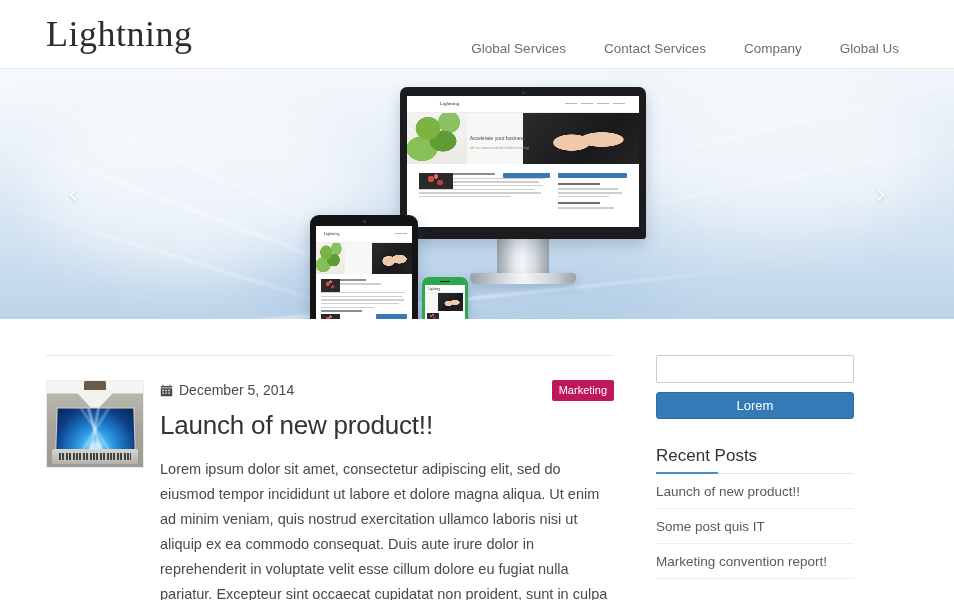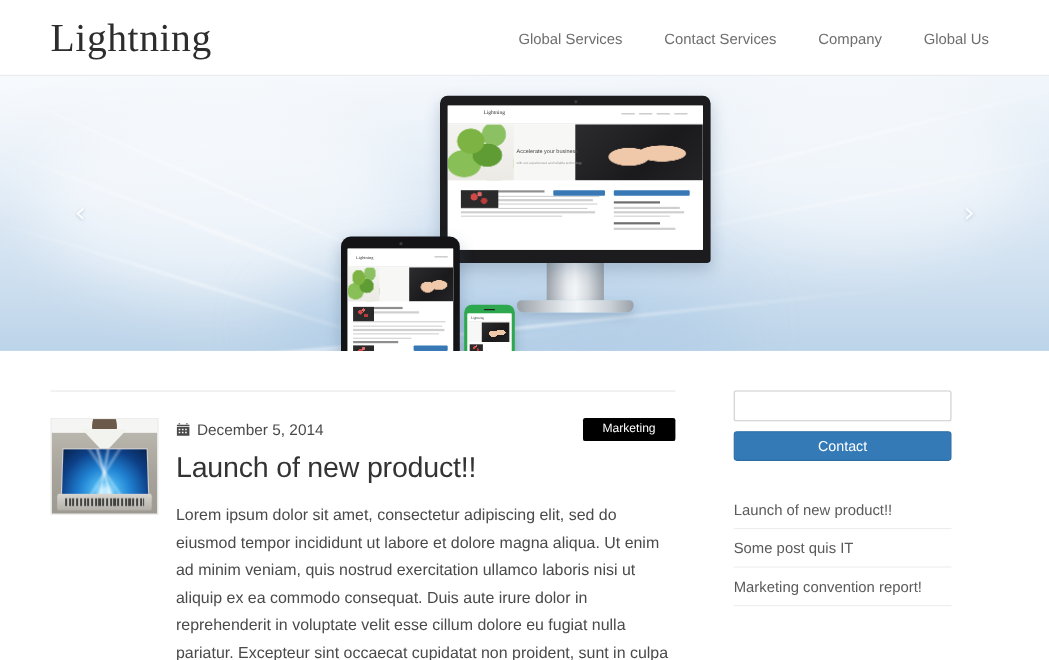--- a/index.html
+++ b/index.html
@@ -27,21 +27,21 @@
     font-family: "Liberation Serif", serif;
     font-size: 36px;
     font-weight: 400;
     color: #2d2d2d;
     letter-spacing: 0.5px;
     line-height: 44px;
   }
   .main-nav {
     position: absolute;
     right: 36px;
-    top: 1px;
+    top: 14px;
     height: 69px;
     display: flex;
     align-items: center;
     gap: 0px;
   }
   .nav-item {
     font-size: 13.5px;
     color: #6e6e6e;
     padding: 0 19px;
     line-height: 69px;
@@ -219,21 +219,21 @@
     font-family: "DejaVu Sans", sans-serif;
     user-select: none;
   }
   .slider-arrow.prev { left: 60px; }
   .slider-arrow.next { right: 60px; }
 
   
   .content-wrap {
     display: flex;
     padding: 0 46px;
-    gap: 11px;
+    gap: 0;
     height: 281px;
   }
   .main-col { width: 568px; padding-top: 36px; }
   .post-divider { height: 1px; background: #e7e7e7; margin-bottom: 24px; }
   .post { display: flex; gap: 16px; }
   .post-thumb {
     width: 98px; height: 88px; flex: 0 0 98px;
     position: relative; overflow: hidden; background: #f2f2f0;
     border: 1px solid #ececec;
   }
@@ -284,23 +284,23 @@
   .post-meta {
     display: flex; align-items: center; justify-content: space-between;
     margin-bottom: 10px; height: 20px;
   }
   .post-date {
     font-size: 14px; color: #4a4a4a;
     display: flex; align-items: center; gap: 6px;
   }
   .cal-icon { display: inline-flex; color: #4a4a4a; }
   .badge {
-    background: #000000; color: #fff;
+    background: #be185d; color: #fff;
     font-size: 11px; line-height: 1;
-    padding: 5px 18px; border-radius: 2px;
+    padding: 5px 7px; border-radius: 2px;
     cursor: pointer; white-space: nowrap;
   }
   .post-title {
     font-size: 26px; font-weight: 400; color: #333;
     margin-bottom: 16px; line-height: 1.2;
     letter-spacing: -0.2px; cursor: pointer;
   }
   .post-excerpt {
     font-size: 14.5px; line-height: 1.72; color: #4a4a4a;
   }
@@ -499,24 +499,25 @@
         </div>
         <h2 class="post-title">Launch of new product!!</h2>
         <p class="post-excerpt">Lorem ipsum dolor sit amet, consectetur adipiscing elit, sed do eiusmod tempor incididunt ut labore et dolore magna aliqua. Ut enim ad minim veniam, quis nostrud exercitation ullamco laboris nisi ut aliquip ex ea commodo consequat. Duis aute irure dolor in reprehenderit in voluptate velit esse cillum dolore eu fugiat nulla pariatur. Excepteur sint occaecat cupidatat non proident, sunt in culpa qui officia deserunt mollit anim id est laborum.</p>
       </div>
     </article>
   </main>
 
   <aside class="sidebar">
     <form class="search-widget">
       <input class="search-input" type="text" placeholder="" style="">
-      <button class="search-btn" type="button">Contact</button>
+      <button class="search-btn" type="button">Lorem</button>
     </form>
 
     <div class="widget">
+      <h3 class="widget-title">Recent Posts</h3>
       <ul class="widget-list">
         <li>Launch of new product!!</li>
         <li>Some post quis IT</li>
         <li>Marketing convention report!</li>
       </ul>
     </div>
   </aside>
 </div>
 
 </body></html>

